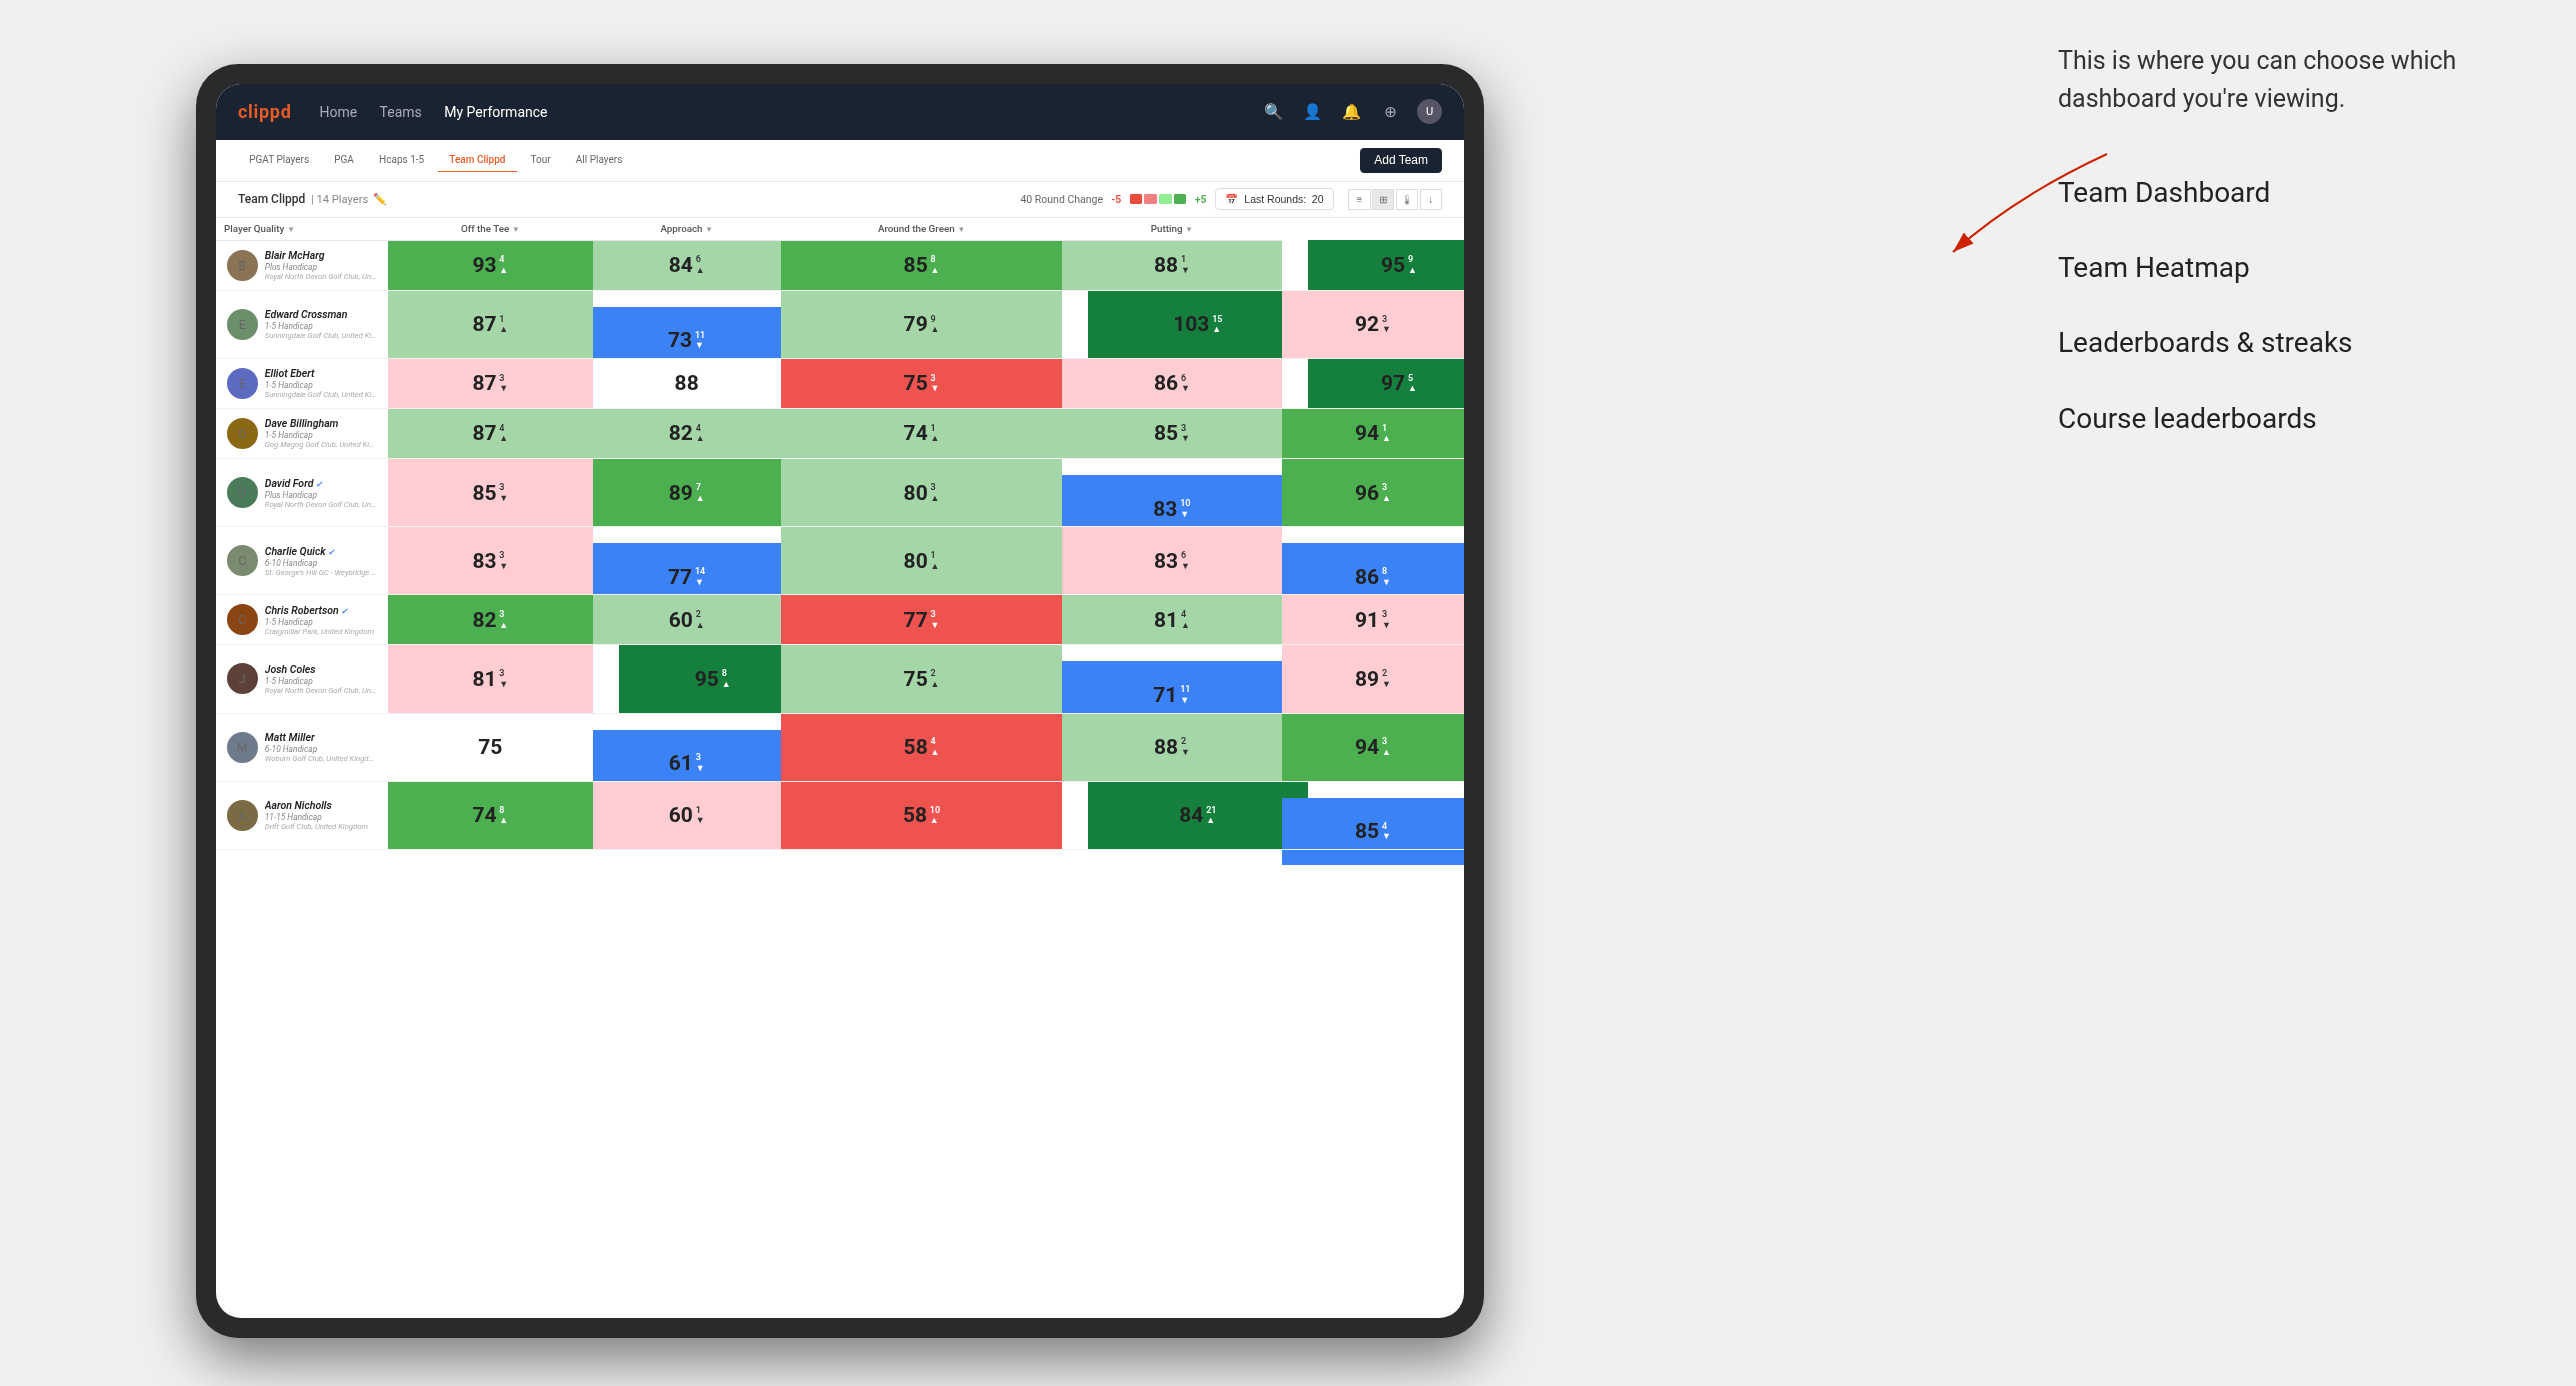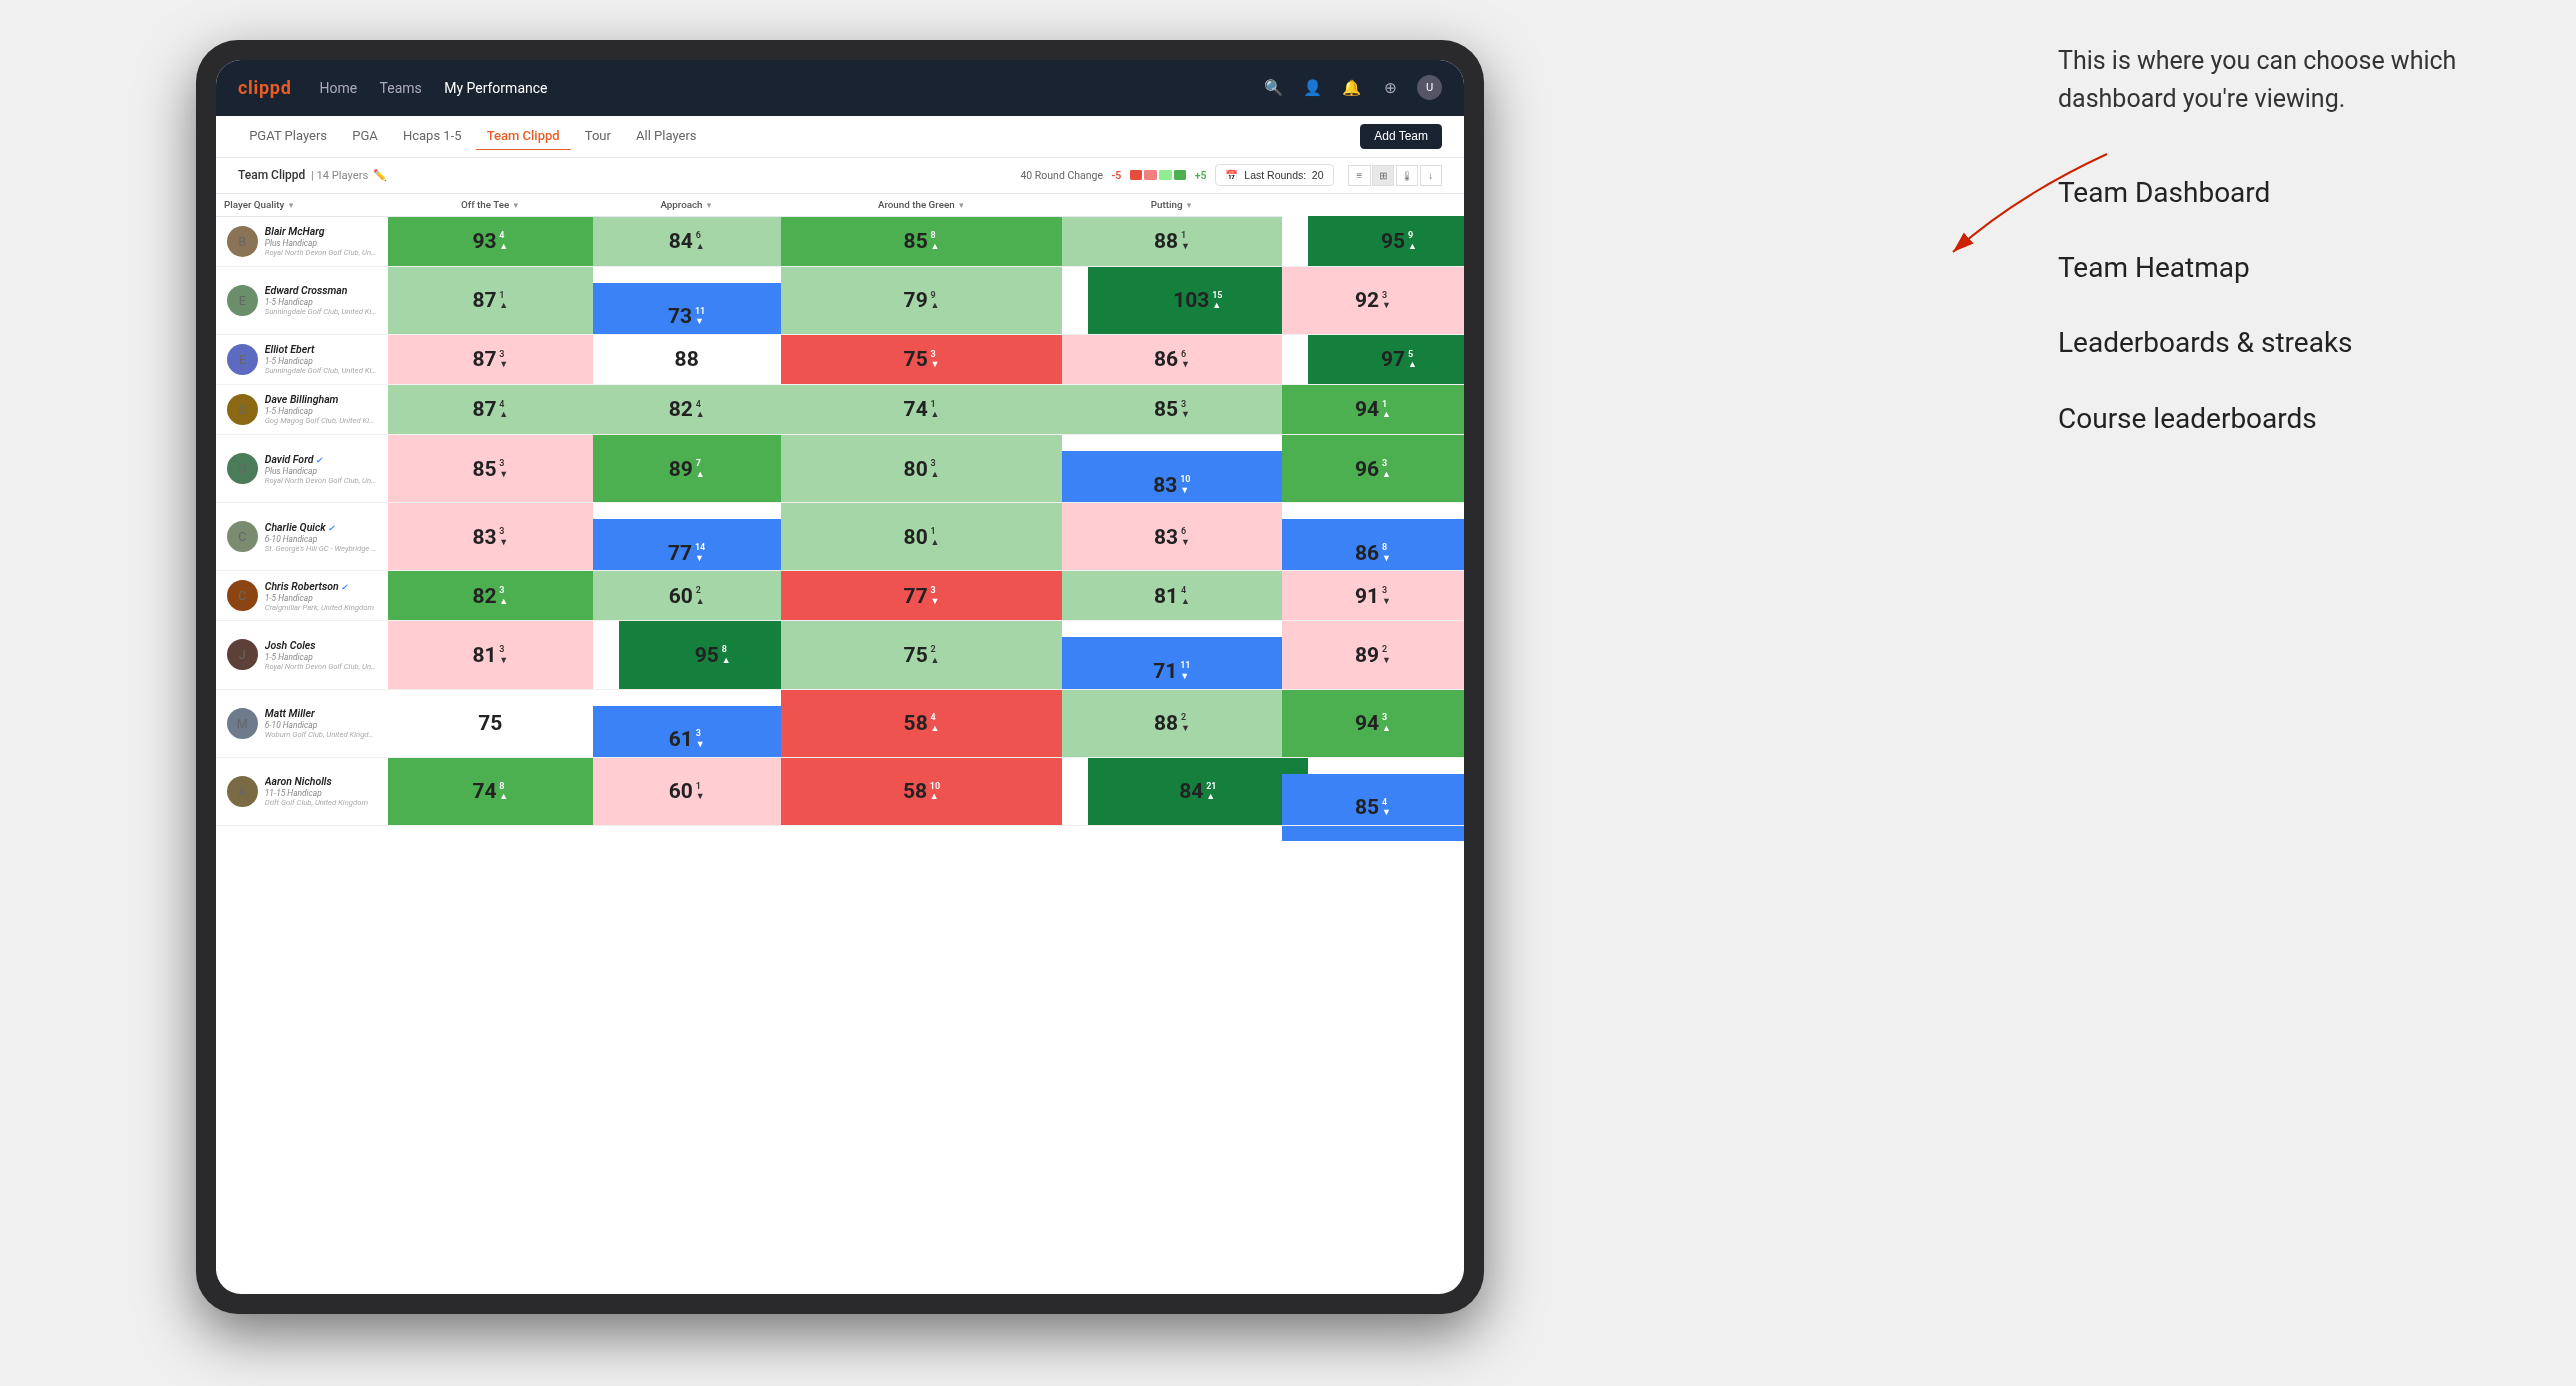--- a/index.html
+++ b/index.html
@@ -36,21 +36,21 @@
       font-weight: 400;
       color: #222;
       margin-bottom: 36px;
       display: block;
     }
 
     
     .tablet-frame {
       position: absolute;
       left: 196px;
-      top: 40px;
+      top: 64px;
       width: 1288px;
       height: 1274px;
       background: #2a2a2d;
       border-radius: 42px;
       padding: 19.6px;
       box-shadow: 0 21px 56px rgba(0,0,0,0.5);
     }
     .tablet-screen {
       width: 100%;
       height: 100%;
@@ -128,21 +128,21 @@
       padding: 0 22.4px;
       border-bottom: 0.7px solid #e5e7eb;
       flex-shrink: 0;
     }
     .sec-nav-tabs {
       display: flex;
       gap: 2.8px;
       flex: 1;
     }
     .sec-nav-tab {
-      font-size: 13px;
+      font-size: 10px;
       color: #666;
       padding: 5.6px 11.2px;
       cursor: pointer;
       border-bottom: 1.4px solid transparent;
       margin-bottom: -0.7px;
     }
     .sec-nav-tab.active {
       color: #e85d26;
       border-bottom-color: #e85d26;
       font-weight: 500;

